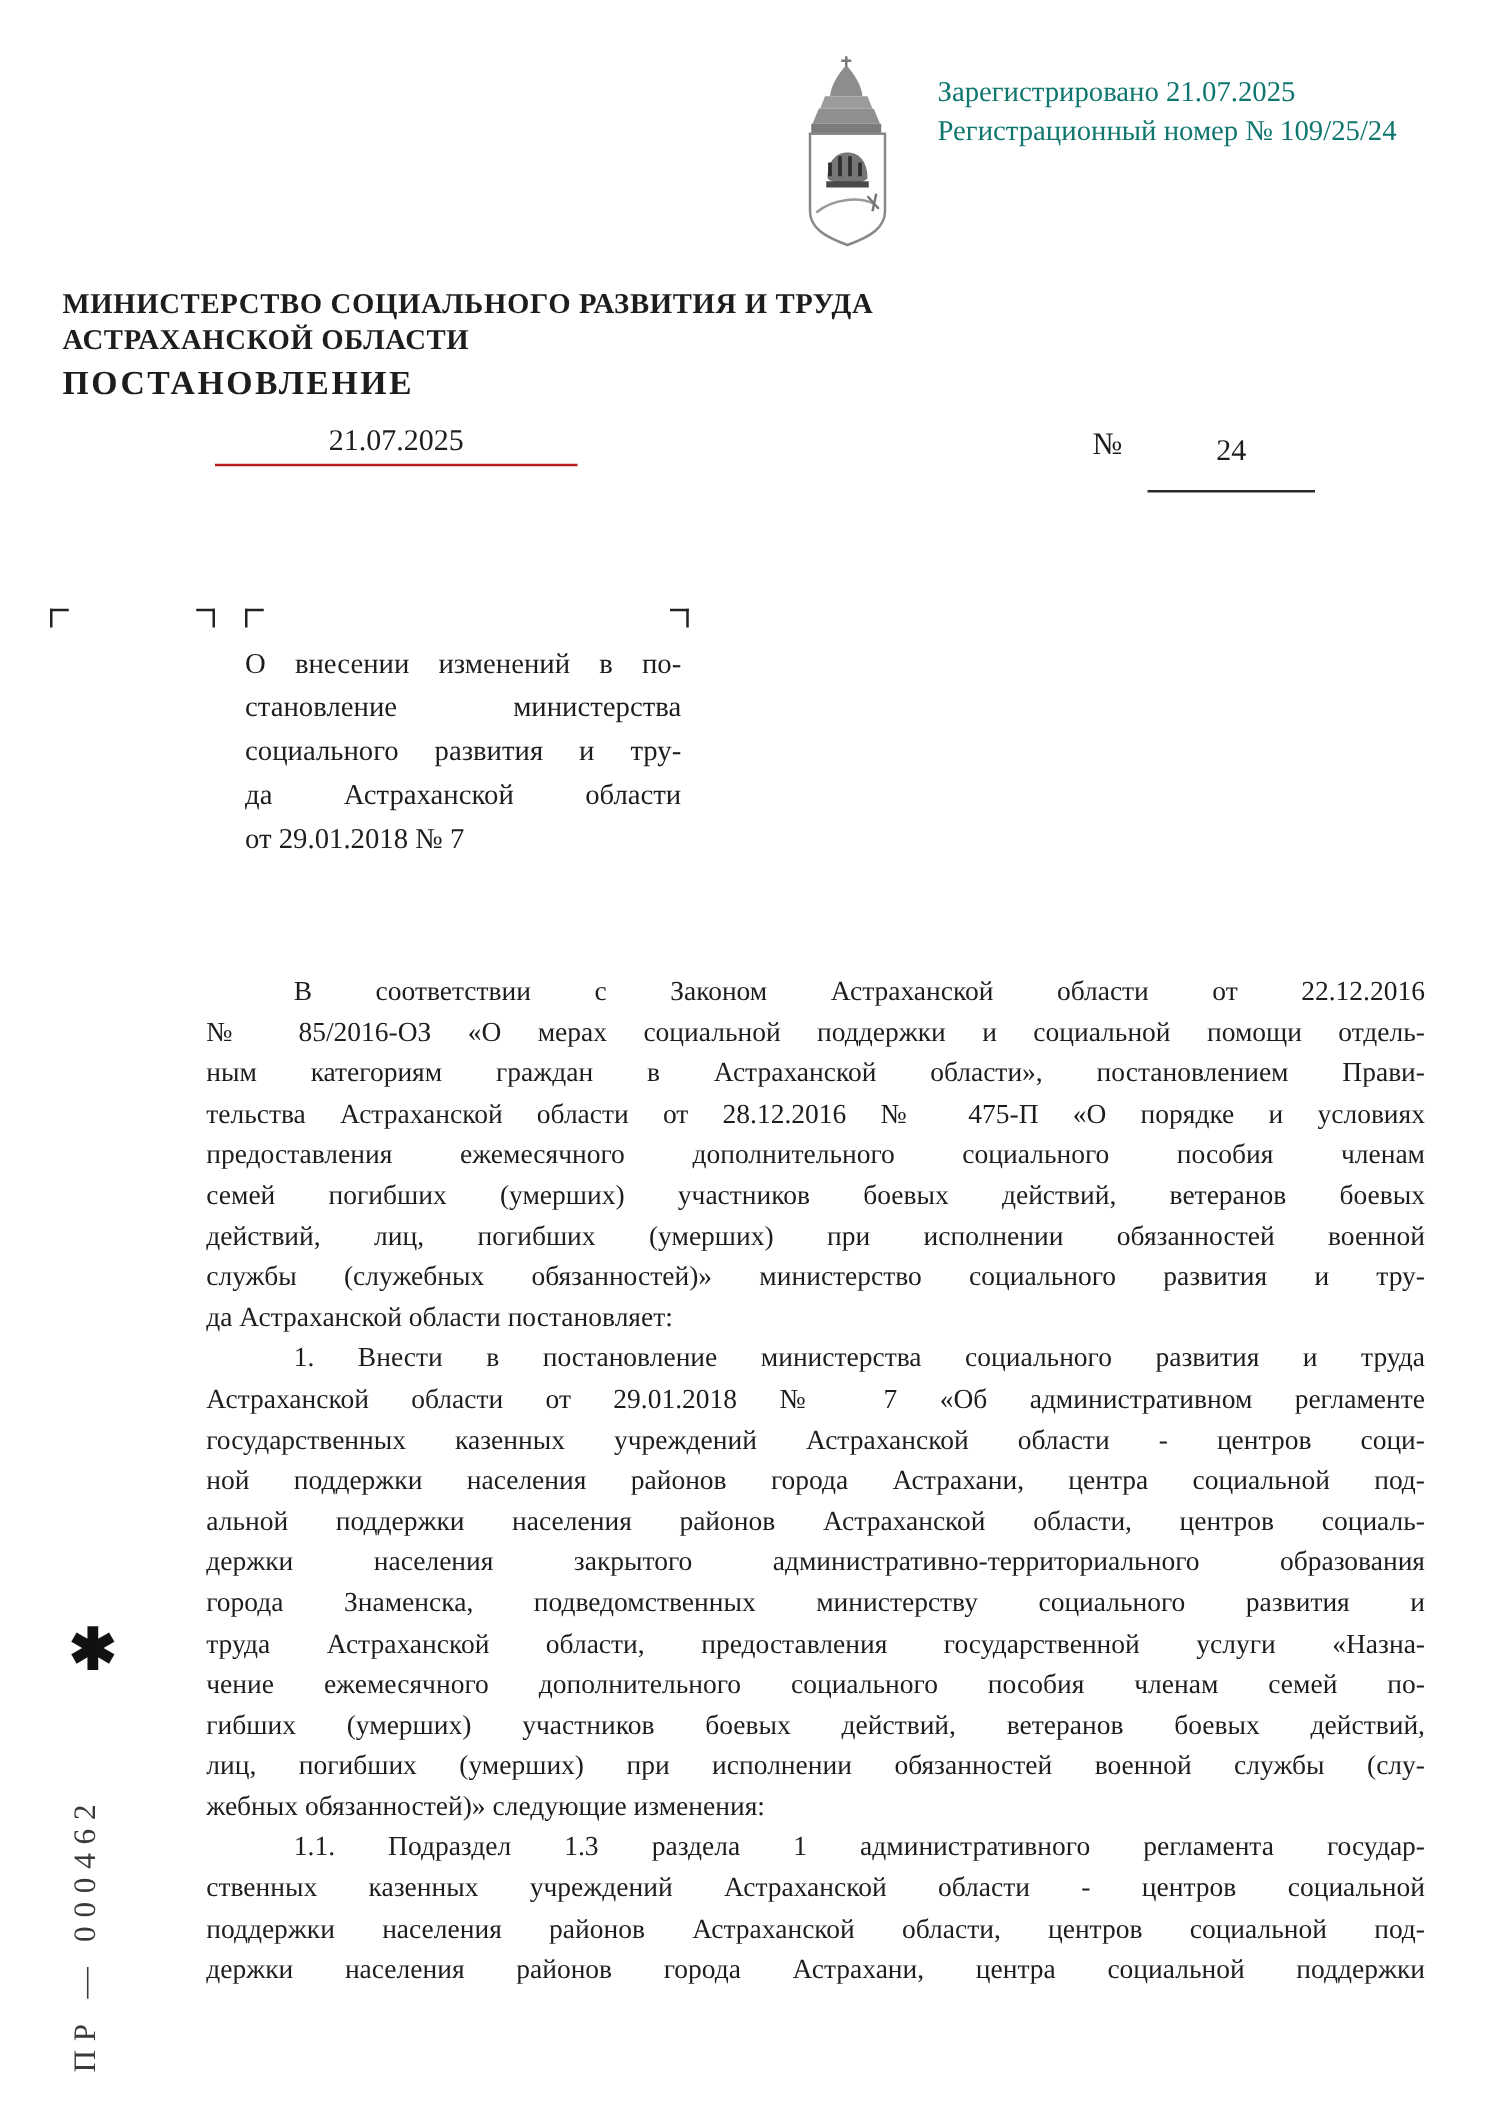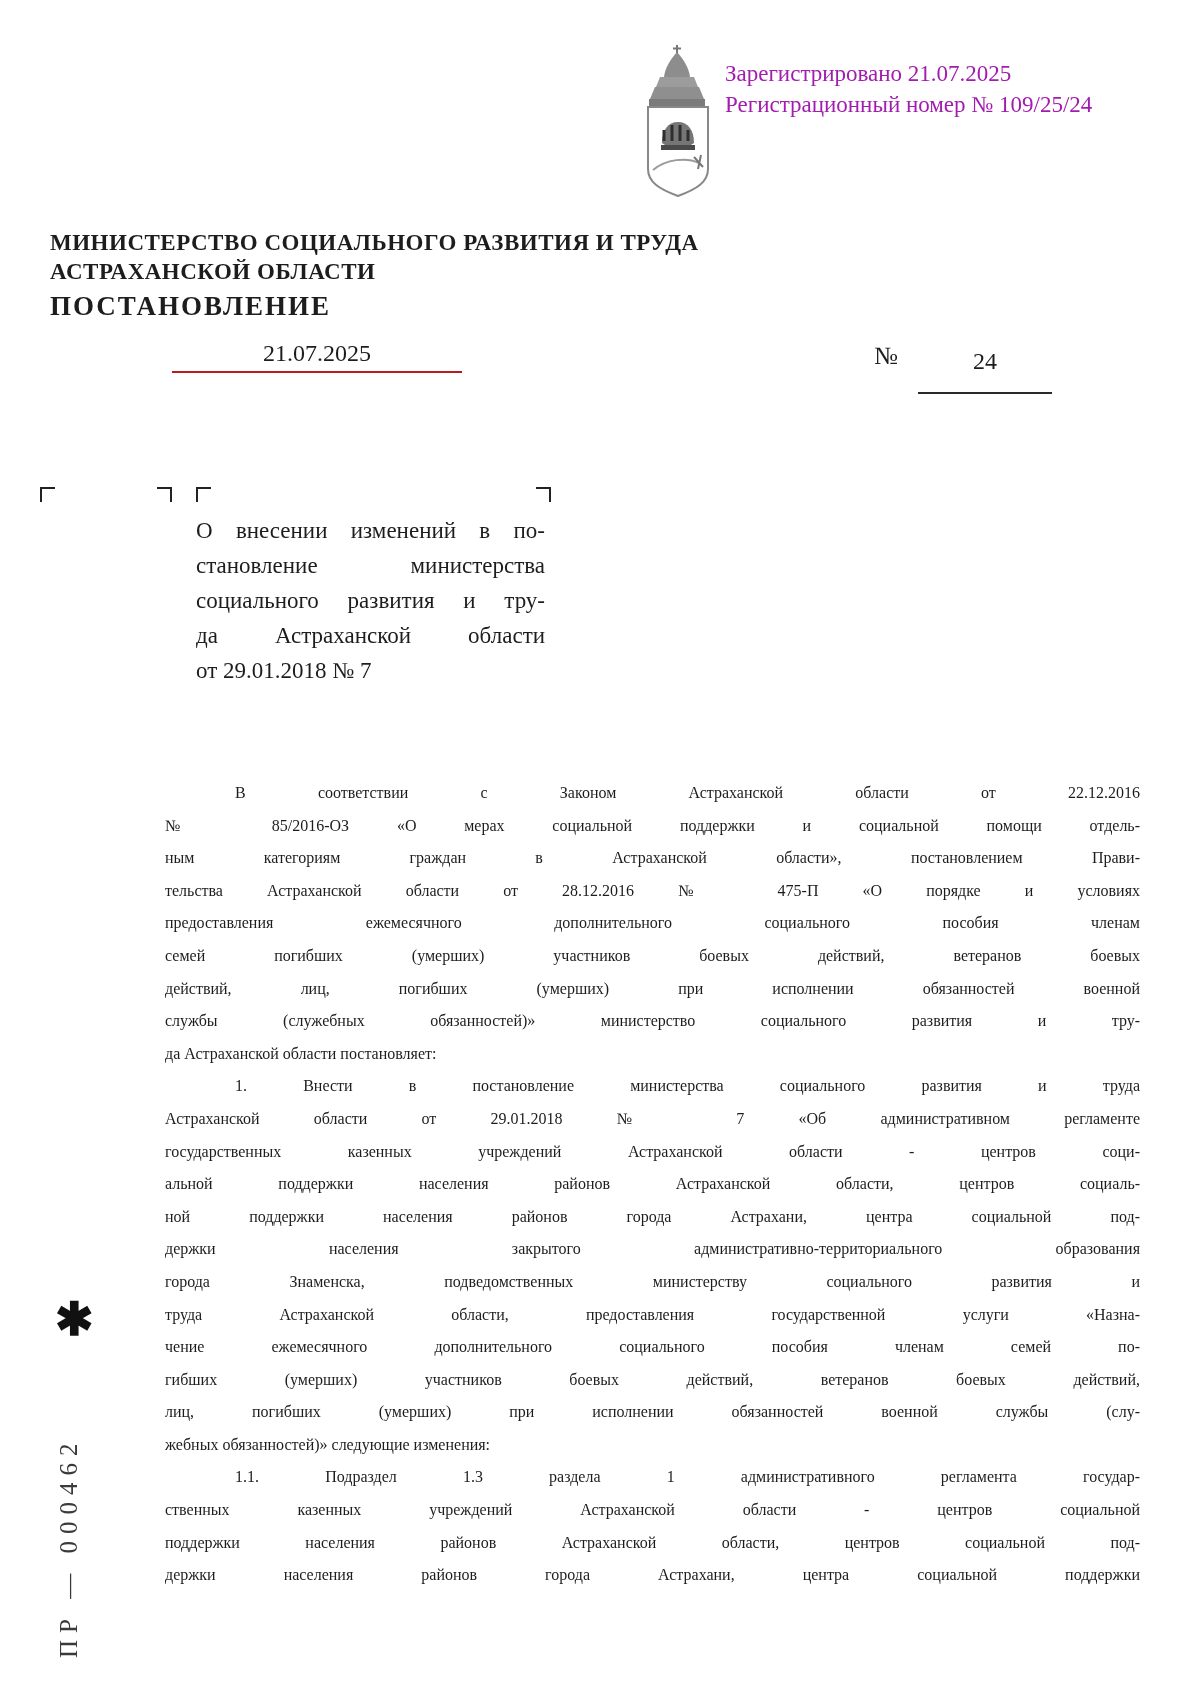--- a/index.html
+++ b/index.html
@@ -10,21 +10,21 @@
     background:#ffffff;
     overflow:hidden;
     font-family:"Liberation Serif","DejaVu Serif",serif;
     color:#1d1d1d;
   }
 
   
   .emblem { position:absolute; left:633px; top:44px; width:90px; height:158px; }
 
   
-  .reg-block { position:absolute; left:725px; top:58px; font-size:23px; line-height:31px; color:#a21caf; }
+  .reg-block { position:absolute; left:750px; top:58px; font-size:23px; line-height:31px; color:#0f766e; }
 
   
   .ministry { position:absolute; left:50px; top:228px; width:1150px; text-align:left; }
   .ministry-line { font-weight:bold; font-size:23px; line-height:29px; letter-spacing:0.5px; }
   .doc-type { font-weight:bold; font-size:27px; letter-spacing:2px; margin-top:5px; }
 
   
   .date-row { position:absolute; left:0; top:340px; width:1200px; height:45px; font-size:24px; }
   .date-field {
     position:absolute; left:172px; top:0; width:290px;
@@ -39,21 +39,21 @@
   
   .corner { position:absolute; width:13px; height:13px; top:487px; }
   .c-tl { border-top:2px solid #222; border-left:2px solid #222; }
   .c-tr { border-top:2px solid #222; border-right:2px solid #222; }
 
   
   .title-block { position:absolute; left:196px; top:513px; width:349px; font-size:23px; }
   .title-block .line { line-height:35px; }
 
   
-  .body-text { position:absolute; left:165px; top:777px; width:975px; font-size:16px; }
+  .body-text { position:absolute; left:165px; top:777px; width:975px; font-size:22px; }
   .body-text .line { line-height:32.6px; height:32.6px; }
 
   .line { text-align:justify; text-align-last:justify; white-space:nowrap; }
   .line.left { text-align:right; text-align-last:left; }
   .line.indent { text-indent:70px; }
 
   
   .stamp-asterisk { position:absolute; left:55px; top:1292px; font-size:46px; font-weight:bold; color:#111; }
   .blank-code {
     position:absolute; left:55px; top:1658px;
@@ -126,22 +126,22 @@
       <div class="line">ным категориям граждан в Астраханской области», постановлением Прави-</div>
       <div class="line">тельства Астраханской области от 28.12.2016 № 475-П «О порядке и условиях</div>
       <div class="line">предоставления ежемесячного дополнительного социального пособия членам</div>
       <div class="line">семей погибших (умерших) участников боевых действий, ветеранов боевых</div>
       <div class="line">действий, лиц, погибших (умерших) при исполнении обязанностей военной</div>
       <div class="line">службы (служебных обязанностей)» министерство социального развития и тру-</div>
       <div class="line left">да Астраханской области постановляет:</div>
       <div class="line indent">1. Внести в постановление министерства социального развития и труда</div>
       <div class="line">Астраханской области от 29.01.2018 № 7 «Об административном регламенте</div>
       <div class="line">государственных казенных учреждений Астраханской области - центров соци-</div>
+      <div class="line">ной поддержки населения районов города Астрахани, центра социальной под-</div>
       <div class="line">альной поддержки населения районов Астраханской области, центров социаль-</div>
-      <div class="line">ной поддержки населения районов города Астрахани, центра социальной под-</div>
       <div class="line">держки населения закрытого административно-территориального образования</div>
       <div class="line">города Знаменска, подведомственных министерству социального развития и</div>
       <div class="line">труда Астраханской области, предоставления государственной услуги «Назна-</div>
       <div class="line">чение ежемесячного дополнительного социального пособия членам семей по-</div>
       <div class="line">гибших (умерших) участников боевых действий, ветеранов боевых действий,</div>
       <div class="line">лиц, погибших (умерших) при исполнении обязанностей военной службы (слу-</div>
       <div class="line left">жебных обязанностей)» следующие изменения:</div>
       <div class="line indent">1.1. Подраздел 1.3 раздела 1 административного регламента государ-</div>
       <div class="line">ственных казенных учреждений Астраханской области - центров социальной</div>
       <div class="line">поддержки населения районов Астраханской области, центров социальной под-</div>

